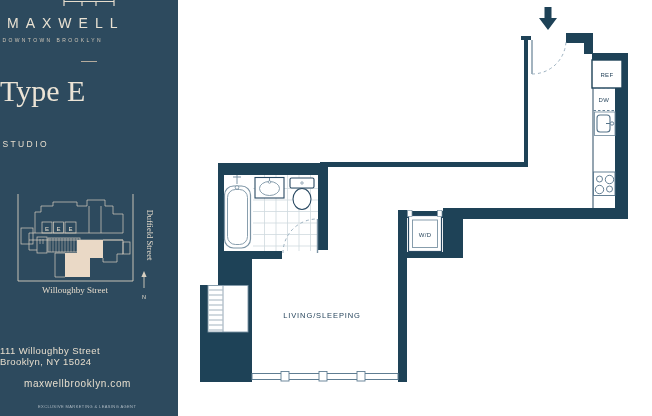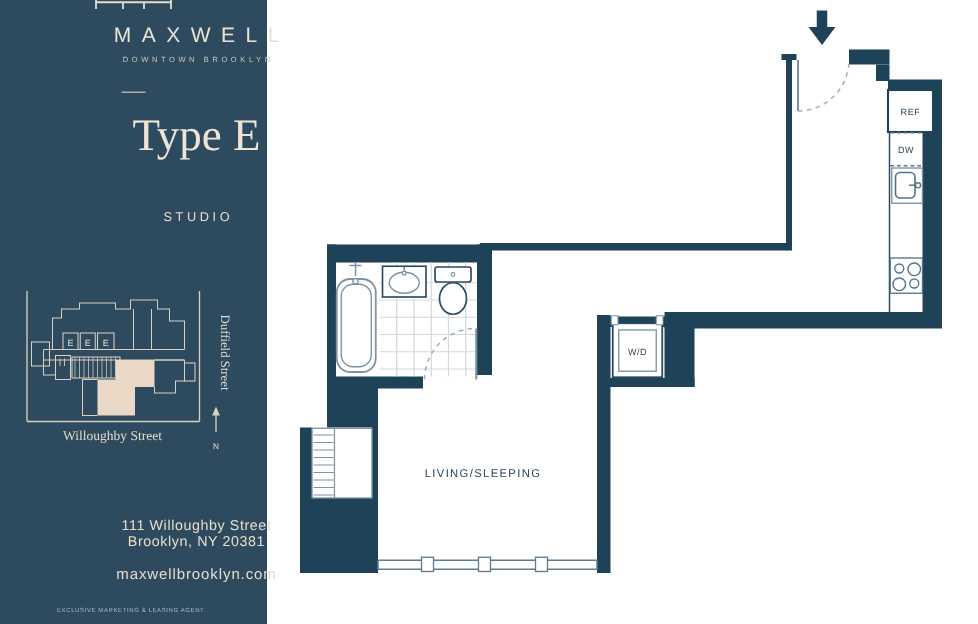--- a/index.html
+++ b/index.html
@@ -2,36 +2,36 @@
 <html><head>
 <meta charset="utf-8">
 <style>
   html,body { margin:0; padding:0; background:#fff; }
   .page { position:relative; width:652px; height:416px; background:#ffffff;
           font-family:"Liberation Sans",sans-serif; overflow:hidden; }
 
   
   .sidebar { position:absolute; left:0; top:0; width:178px; height:416px;
              background:#2d4a5e; color:#e6ddcd; }
-  .sidebar .abs { position:absolute; left:0; width:178px; text-align:center;margin-left:42px; }
+  .sidebar .abs { position:absolute; left:0; width:178px; text-align:left; }
   .brand-logo { position:absolute; left:61px; top:-3px; }
   .brand-name { top:15px; font-size:14px; letter-spacing:7px; text-indent:7px;
                 font-weight:400; color:#e9e1d2; }
   .brand-tagline { top:37px; font-size:5px; letter-spacing:2.4px; text-indent:2.4px;
                    color:#cfc6b8; }
   .divider { position:absolute; left:81px; top:61px; width:16px; height:1px;
              background:#b4ab9d; }
   .unit-type { top:74px; font-family:"Liberation Serif",serif; font-size:30px;
                font-weight:400; color:#ece4d6; }
   .unit-floors { top:122px; font-size:8.5px; letter-spacing:2.4px; text-indent:2.4px; }
   .unit-layout { top:139px; font-size:8.5px; letter-spacing:2.4px; text-indent:2.4px; }
   .keyplan { position:absolute; left:13px; top:192px; }
   .address { top:345px; font-size:9.5px; line-height:11px; letter-spacing:0.4px;
              color:#e6ddcd; }
-  .website { top:378px; font-size:10px; letter-spacing:0.6px; color:#e6ddcd; }
+  .website { top:378px; font-size:10px; letter-spacing:0.6px; color:#e6ddcd;padding-left:24px; }
   .footnote { position:absolute; left:38px; top:404px; font-size:4px;
               letter-spacing:0.4px; color:#aebac3; text-align:left; }
 
   
   .plan { position:absolute; left:178px; top:0; width:474px; height:340px; }
   .plan svg text { font-family:"Liberation Sans",sans-serif; fill:#27455c; }
 </style>
 </head>
 <body>
 
@@ -90,21 +90,21 @@
 
       <g>
         <line x1="131" y1="96" x2="131" y2="83" stroke="#d8cfc0" stroke-width="0.9"></line>
         <polygon points="131,79 128.4,85 133.6,85" fill="#d8cfc0"></polygon>
       </g>
       <text x="131" y="107" text-anchor="middle" font-size="5.5" fill="#e2d9ca">N</text>
     </svg>
 
     <div class="abs address">
       <div>111 Willoughby Street</div>
-      <div>Brooklyn, NY 20381</div>
+      <div>Brooklyn, NY 15024</div>
     </div>
     <div class="abs website">maxwellbrooklyn.com</div>
     <div class="footnote">EXCLUSIVE MARKETING &amp; LEASING AGENT</div>
   </aside>
 
   <main class="plan">
     <svg width="474" height="416" viewBox="0 0 474 416">
 
       <g fill="#1e4257" stroke="none">
         <rect x="343" y="36" width="10" height="4"></rect>

